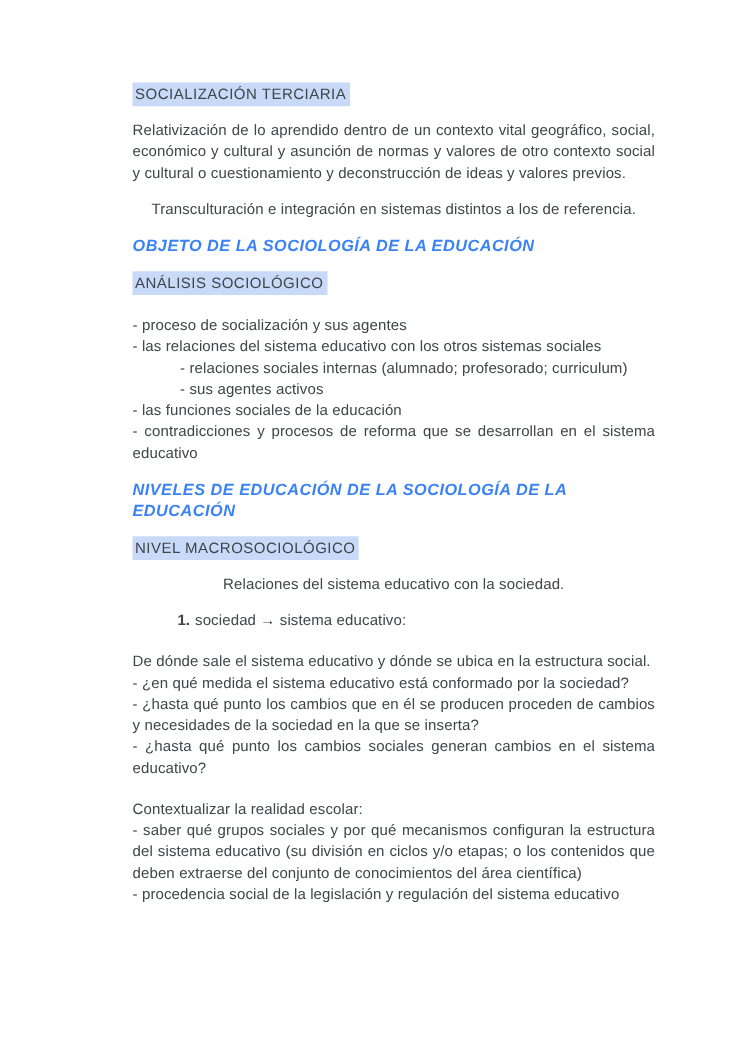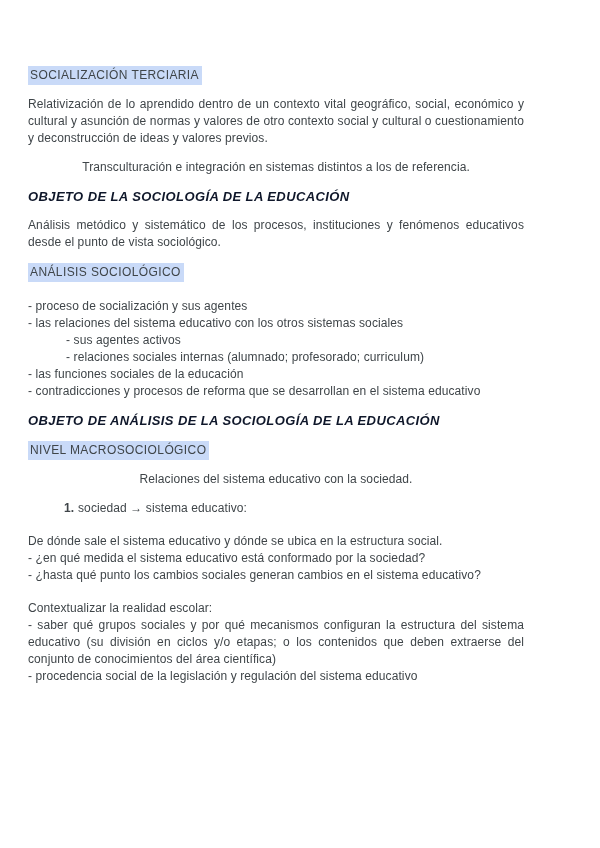--- a/index.html
+++ b/index.html
@@ -7,39 +7,39 @@
     padding: 0;
     background: #ffffff;
     width: 600px;
     height: 848px;
     overflow: hidden;
   }
   .page {
     box-sizing: border-box;
     width: 588px;
     height: 848px;
-    padding: 66px 64px 40px 28px;
+    padding: 66px 64px 40px 106px;
     font-family: "Liberation Sans", "DejaVu Sans", sans-serif;
     font-size: 12px;
     line-height: 17px;
     color: #3f4549;
     letter-spacing: 0.1px;
   }
   .h-row {
     margin: 0 0 11px 0;
   }
   .hl {
     display: inline-block;
     background: #c9daf8;
     padding: 1px 3px 1px 2px;
     letter-spacing: 0.4px;
     font-size: 12px;
   }
   .h-blue {
-    color: #0f172a;
+    color: #3b82f6;
     font-style: italic;
     font-size: 13px;
     letter-spacing: 0.4px;
     margin: 0 0 12px 0;
   }
   .p {
     margin: 0 0 12px 0;
     text-align: center;
   }
   .just {
@@ -71,50 +71,50 @@
   <div class="h-row">
     <span class="hl">SOCIALIZACIÓN TERCIARIA</span>
   </div>
 
   <p class="p just">Relativización de lo aprendido dentro de un contexto vital geográfico, social, económico y cultural y asunción de normas y valores de otro contexto social y cultural o cuestionamiento y deconstrucción de ideas y valores previos.</p>
 
   <p class="p">Transculturación e integración en sistemas distintos a los de referencia.</p>
 
   <h2 class="h-blue">OBJETO DE LA SOCIOLOGÍA DE LA EDUCACIÓN</h2>
 
-  <p class="p just">Análisis metódico y sistemático de los procesos, instituciones y fenómenos educativos desde el punto de vista sociológico.</p>
 
   <div class="h-row">
     <span class="hl">ANÁLISIS SOCIOLÓGICO</span>
   </div>
 
   <div class="block">
     <div class="line">- proceso de socialización y sus agentes</div>
     <div class="line">- las relaciones del sistema educativo con los otros sistemas sociales</div>
+    <div class="line ind">- relaciones sociales internas (alumnado; profesorado; curriculum)</div>
     <div class="line ind">- sus agentes activos</div>
-    <div class="line ind">- relaciones sociales internas (alumnado; profesorado; curriculum)</div>
     <div class="line">- las funciones sociales de la educación</div>
     <div class="line">- contradicciones y procesos de reforma que se desarrollan en el sistema educativo</div>
   </div>
 
-  <h2 class="h-blue">OBJETO DE ANÁLISIS DE LA SOCIOLOGÍA DE LA EDUCACIÓN</h2>
+  <h2 class="h-blue">NIVELES DE EDUCACIÓN DE LA SOCIOLOGÍA DE LA EDUCACIÓN</h2>
 
   <div class="h-row">
     <span class="hl">NIVEL MACROSOCIOLÓGICO</span>
   </div>
 
   <p class="p">Relaciones del sistema educativo con la sociedad.</p>
 
   <div class="num-line">
     <span class="num">1.</span><span>sociedad → sistema educativo:</span>
   </div>
 
   <div class="block">
     <div class="line">De dónde sale el sistema educativo y dónde se ubica en la estructura social.</div>
     <div class="line">- ¿en qué medida el sistema educativo está conformado por la sociedad?</div>
+    <div class="line">- ¿hasta qué punto los cambios que en él se producen proceden de cambios y necesidades de la sociedad en la que se inserta?</div>
     <div class="line">- ¿hasta qué punto los cambios sociales generan cambios en el sistema educativo?</div>
   </div>
 
   <div class="block">
     <div class="line">Contextualizar la realidad escolar:</div>
     <div class="line">- saber qué grupos sociales y por qué mecanismos configuran la estructura del sistema educativo (su división en ciclos y/o etapas; o los contenidos que deben extraerse del conjunto de conocimientos del área científica)</div>
     <div class="line">- procedencia social de la legislación y regulación del sistema educativo</div>
   </div>
 
 </div>

